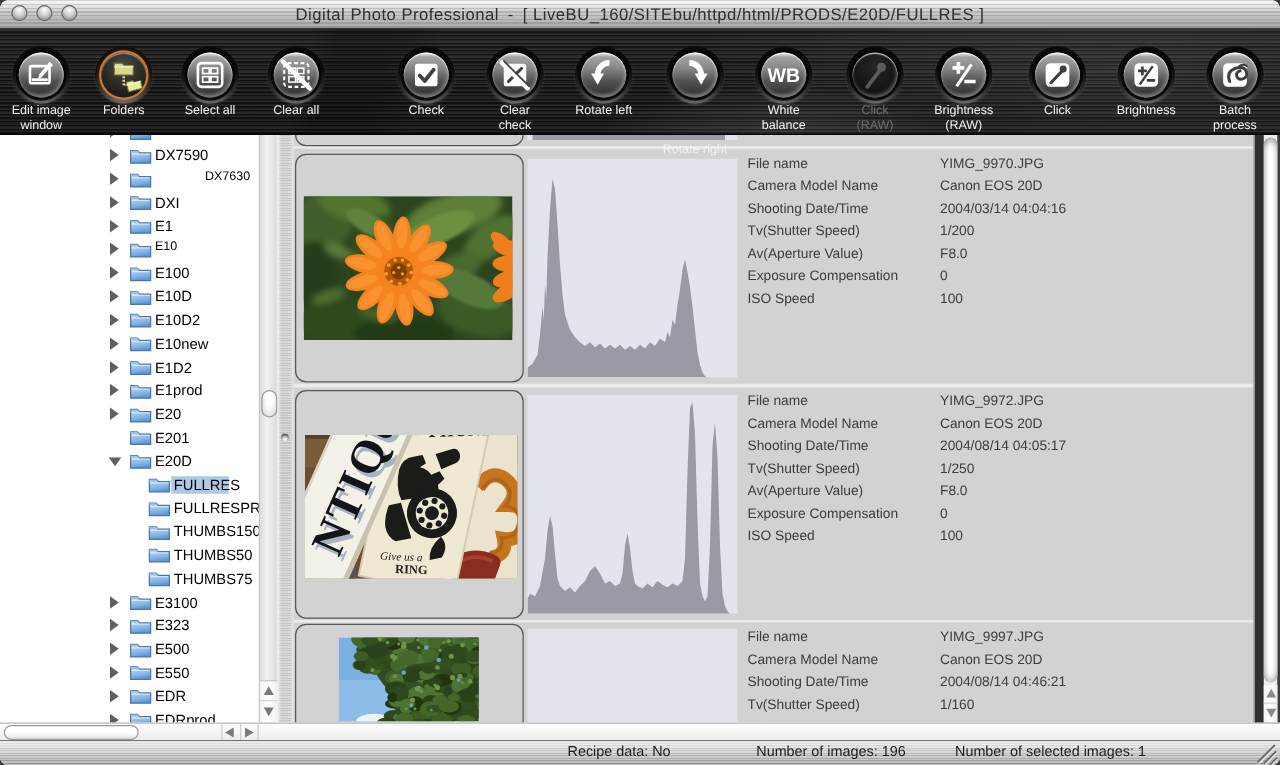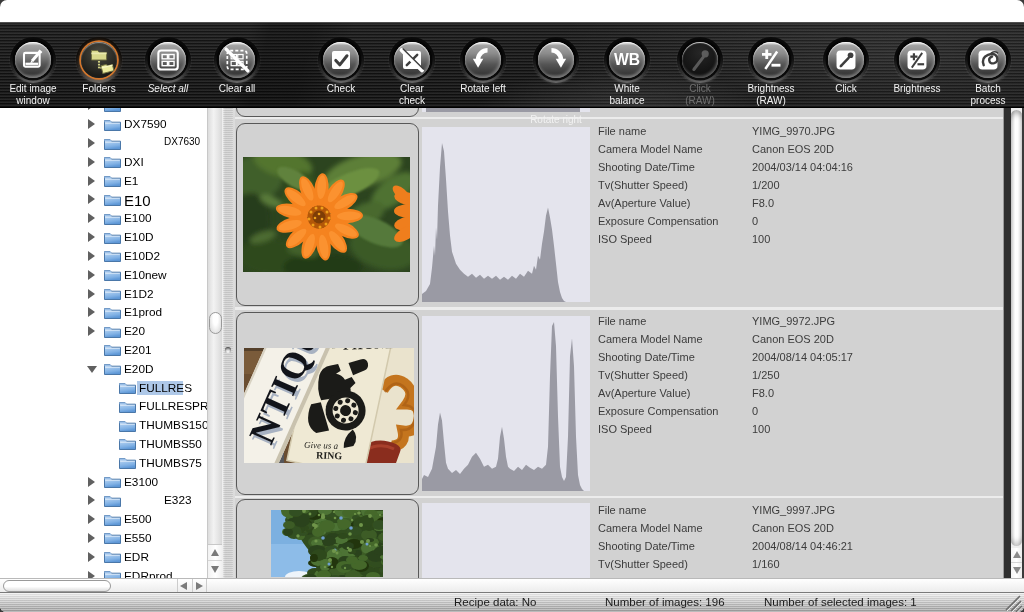--- a/index.html
+++ b/index.html
@@ -613,21 +613,21 @@
             <stop offset="0.35" stop-color="#a6c9ee"></stop>
             <stop offset="0.75" stop-color="#7fb0e4"></stop>
             <stop offset="1" stop-color="#5e97d6"></stop>
           </linearGradient>
         </defs>
 <path d="M1.5 3.5 L7 3.5 L8.5 5.2 L17.5 5.2 L17.5 13.5 L1.5 13.5 Z" fill="url(#fg10384)" stroke="#4a77a8" stroke-width="1"></path>
 <path d="M2.2 5.8 L16.8 5.8 L16.8 6.8 L2.2 6.8 Z" fill="#ffffff" opacity="0.55"></path>
 <path d="M1.5 3.5 L7 3.5 L8.5 5.2 L1.5 5.2 Z" fill="#9cc0e8" stroke="none"></path>
 </svg>
 
-<div class="abs" style="left:124px;top:84px;font-size:15px;color:#000;white-space:nowrap;">E10</div>
+<div class="abs" style="left:124px;top:84px;font-size:10px;color:#000;white-space:nowrap;">E10</div>
 <div class="tri right abs" style="left:88px;top:105px"></div>
 <svg class="abs" style="left:103px;top:103px" width="19" height="15" viewBox="0 0 19 15">
 <defs>
           <linearGradient id="fg103103" x1="0" y1="0" x2="0.25" y2="1">
 <stop offset="0" stop-color="#e8f2fc"></stop>
             <stop offset="0.35" stop-color="#a6c9ee"></stop>
             <stop offset="0.75" stop-color="#7fb0e4"></stop>
             <stop offset="1" stop-color="#5e97d6"></stop>
           </linearGradient>
         </defs>
@@ -869,21 +869,21 @@
             <stop offset="0.35" stop-color="#a6c9ee"></stop>
             <stop offset="0.75" stop-color="#7fb0e4"></stop>
             <stop offset="1" stop-color="#5e97d6"></stop>
           </linearGradient>
         </defs>
 <path d="M1.5 3.5 L7 3.5 L8.5 5.2 L17.5 5.2 L17.5 13.5 L1.5 13.5 Z" fill="url(#fg103385)" stroke="#4a77a8" stroke-width="1"></path>
 <path d="M2.2 5.8 L16.8 5.8 L16.8 6.8 L2.2 6.8 Z" fill="#ffffff" opacity="0.55"></path>
 <path d="M1.5 3.5 L7 3.5 L8.5 5.2 L1.5 5.2 Z" fill="#9cc0e8" stroke="none"></path>
 </svg>
 
-<div class="abs" style="left:124px;top:385px;font-size:11.8px;color:#000;white-space:nowrap;margin-left:40px;">E323</div>
+<div class="abs" style="left:124px;top:385px;font-size:11.8px;color:#000;white-space:nowrap;">E323</div>
 <div class="tri right abs" style="left:88px;top:406px"></div>
 <svg class="abs" style="left:103px;top:404px" width="19" height="15" viewBox="0 0 19 15">
 <defs>
           <linearGradient id="fg103404" x1="0" y1="0" x2="0.25" y2="1">
 <stop offset="0" stop-color="#e8f2fc"></stop>
             <stop offset="0.35" stop-color="#a6c9ee"></stop>
             <stop offset="0.75" stop-color="#7fb0e4"></stop>
             <stop offset="1" stop-color="#5e97d6"></stop>
           </linearGradient>
         </defs>
@@ -1025,21 +1025,21 @@
 <div class="tlabel" style="left:54px;top:59.5px;">Folders</div>
 <div class="tbtn" style="left:145px;">
       <div class="inner" style=""><svg width="36" height="36" viewBox="0 0 38 38">
             <rect x="8.8" y="9" width="20.5" height="20" rx="3" fill="none" stroke="#fff" stroke-width="2.2"></rect>
 <rect x="12.8" y="13.2" width="5.6" height="4.6" fill="none" stroke="#fff" stroke-width="1.5"></rect>
 <rect x="19.8" y="13.2" width="5.6" height="4.6" fill="none" stroke="#fff" stroke-width="1.5"></rect>
 <rect x="12.8" y="20.4" width="5.6" height="4.6" fill="none" stroke="#fff" stroke-width="1.5"></rect>
 <rect x="19.8" y="20.4" width="5.6" height="4.6" fill="none" stroke="#fff" stroke-width="1.5"></rect>
           </svg></div>
       </div>
-<div class="tlabel" style="left:123px;top:59.5px;font-style:italic;">Select all</div>
+<div class="tlabel" style="left:123px;top:59.5px;">Select all</div>
 <div class="tbtn" style="left:214px;">
       <div class="inner" style=""><svg width="36" height="36" viewBox="0 0 38 38">
             <rect x="8.8" y="9" width="20.5" height="20" rx="3" fill="none" stroke="#fff" stroke-width="1.8" stroke-dasharray="3.2 2.2"></rect>
 <rect x="12.8" y="13.2" width="5.6" height="4.6" fill="none" stroke="#fff" stroke-width="1.3"></rect>
 <rect x="19.8" y="13.2" width="5.6" height="4.6" fill="none" stroke="#fff" stroke-width="1.3"></rect>
 <rect x="12.8" y="20.4" width="5.6" height="4.6" fill="none" stroke="#fff" stroke-width="1.3"></rect>
 <rect x="19.8" y="20.4" width="5.6" height="4.6" fill="none" stroke="#fff" stroke-width="1.3"></rect>
 <path d="M7.5 7.5 L30.5 30.5" stroke="#fff" stroke-width="3.6" stroke-linecap="round"></path>
           </svg></div>
       </div>
@@ -1123,13 +1123,20 @@
 <div class="tbtn" style="left:965px;">
       <div class="inner" style=""><svg width="36" height="36" viewBox="0 0 38 38">
             <rect x="9" y="9" width="20" height="20" rx="4" fill="#fff"></rect>
 <path d="M14.5 24.5 q-3 -8 4.5 -11 q7.5 -2.5 9.5 2.5 q1.5 5 -3 6.3 q-4.5 1 -5.2 -2.8 q-0.5 -3 3 -4" fill="none" stroke="#3e3e3e" stroke-width="2.5" stroke-linecap="round"></path>
 <path d="M22.5 11.5 q4 -2.5 6.5 0" fill="none" stroke="#3e3e3e" stroke-width="1.7" stroke-linecap="round"></path>
           </svg></div>
       </div>
 <div class="tlabel" style="left:943px;top:59.5px;">Batch</div>
 <div class="tlabel" style="left:943px;top:72.0px;">process</div>
     </div>
+  <div class="abs titlebar">
+      <div class="pin"></div>
+    <div class="tl" style="left:9px;"></div>
+    <div class="tl" style="left:29px;"></div>
+    <div class="tl" style="left:49px;"></div>
+    <div class="title">Digital Photo Professional  -  [ LiveBU_160/SITEbu/httpd/html/PRODS/E20D/FULLRES ]</div>
+  </div>
 </div>
 
 </body></html>

